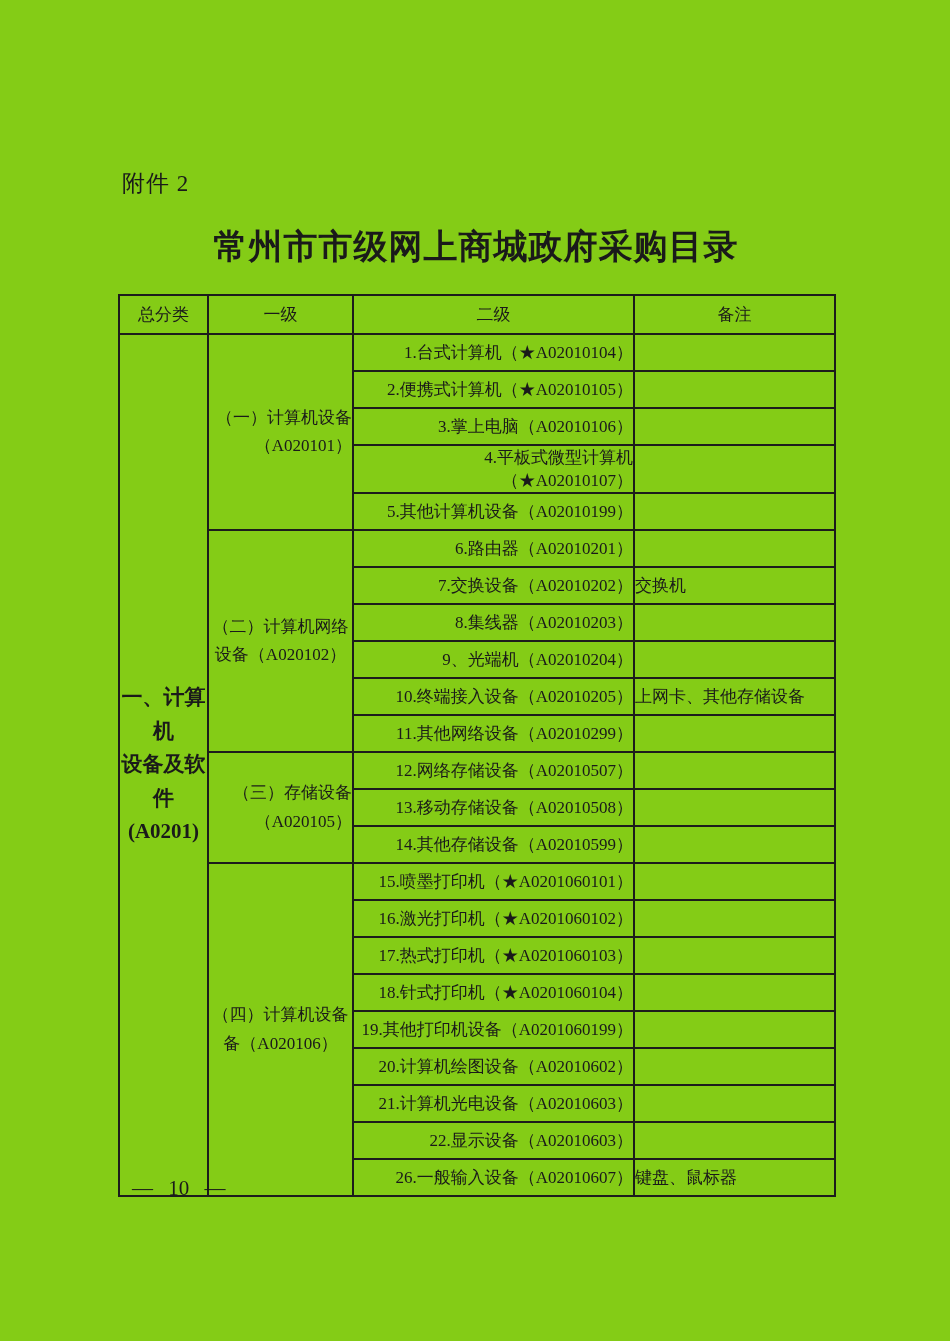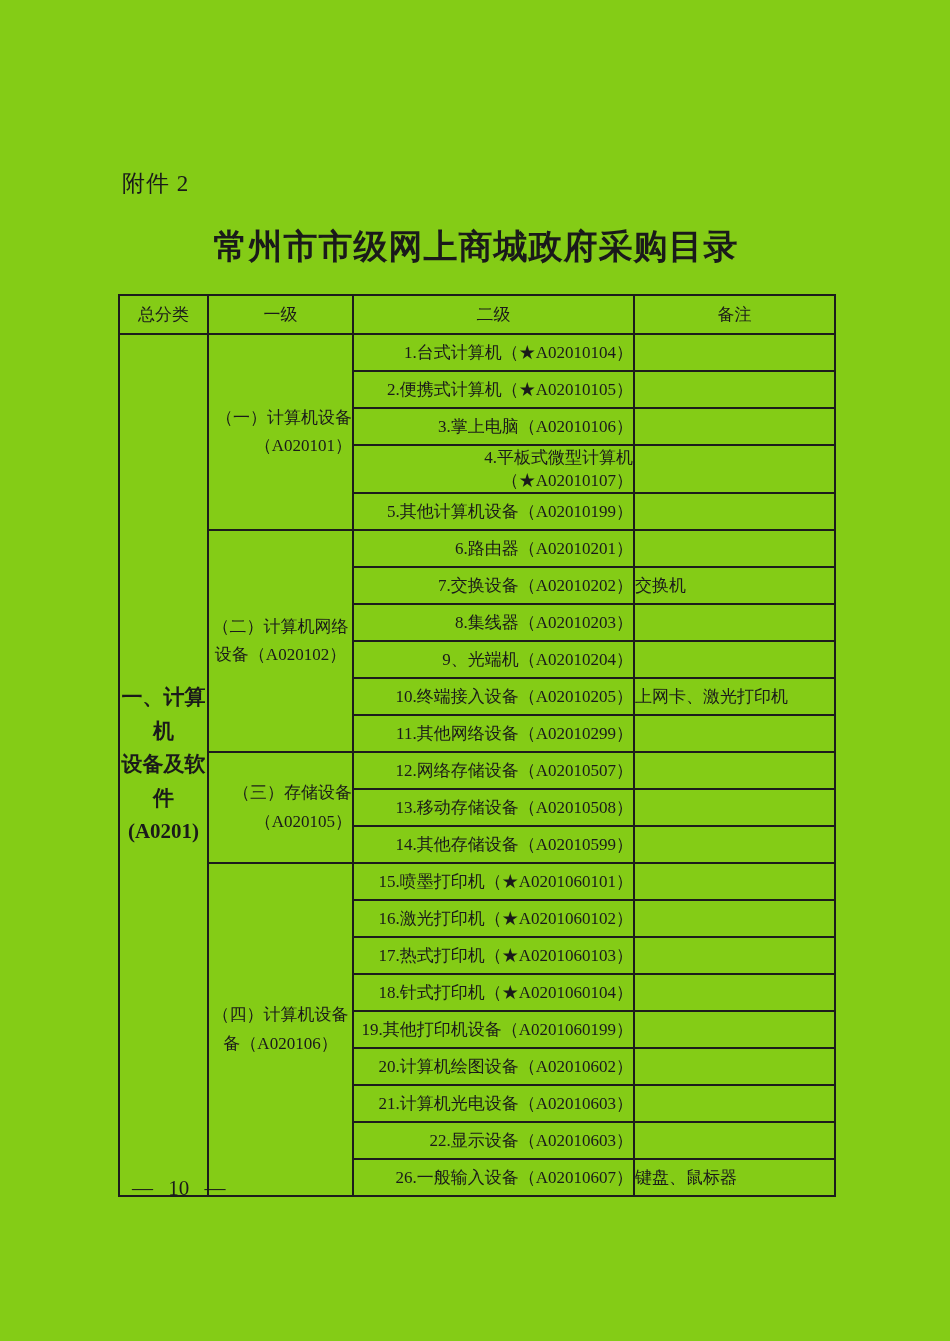--- a/index.html
+++ b/index.html
@@ -155,21 +155,21 @@
     <tr class="data-row">
       <td class="level2-cell">8.集线器（A02010203）</td>
       <td class="remark-cell"></td>
     </tr>
     <tr class="data-row">
       <td class="level2-cell">9、光端机（A02010204）</td>
       <td class="remark-cell"></td>
     </tr>
     <tr class="data-row">
       <td class="level2-cell">10.终端接入设备（A02010205）</td>
-      <td class="remark-cell">上网卡、激光打印机</td>
+      <td class="remark-cell">上网卡、其他存储设备</td>
     </tr>
     <tr class="data-row">
       <td class="level2-cell">11.其他网络设备（A02010299）</td>
       <td class="remark-cell"></td>
     </tr>
 
     <tr class="data-row">
       <td class="level1-cell center" rowspan="3">
         <div>（三）存储设备</div>
         <div>（A020105）</div>

